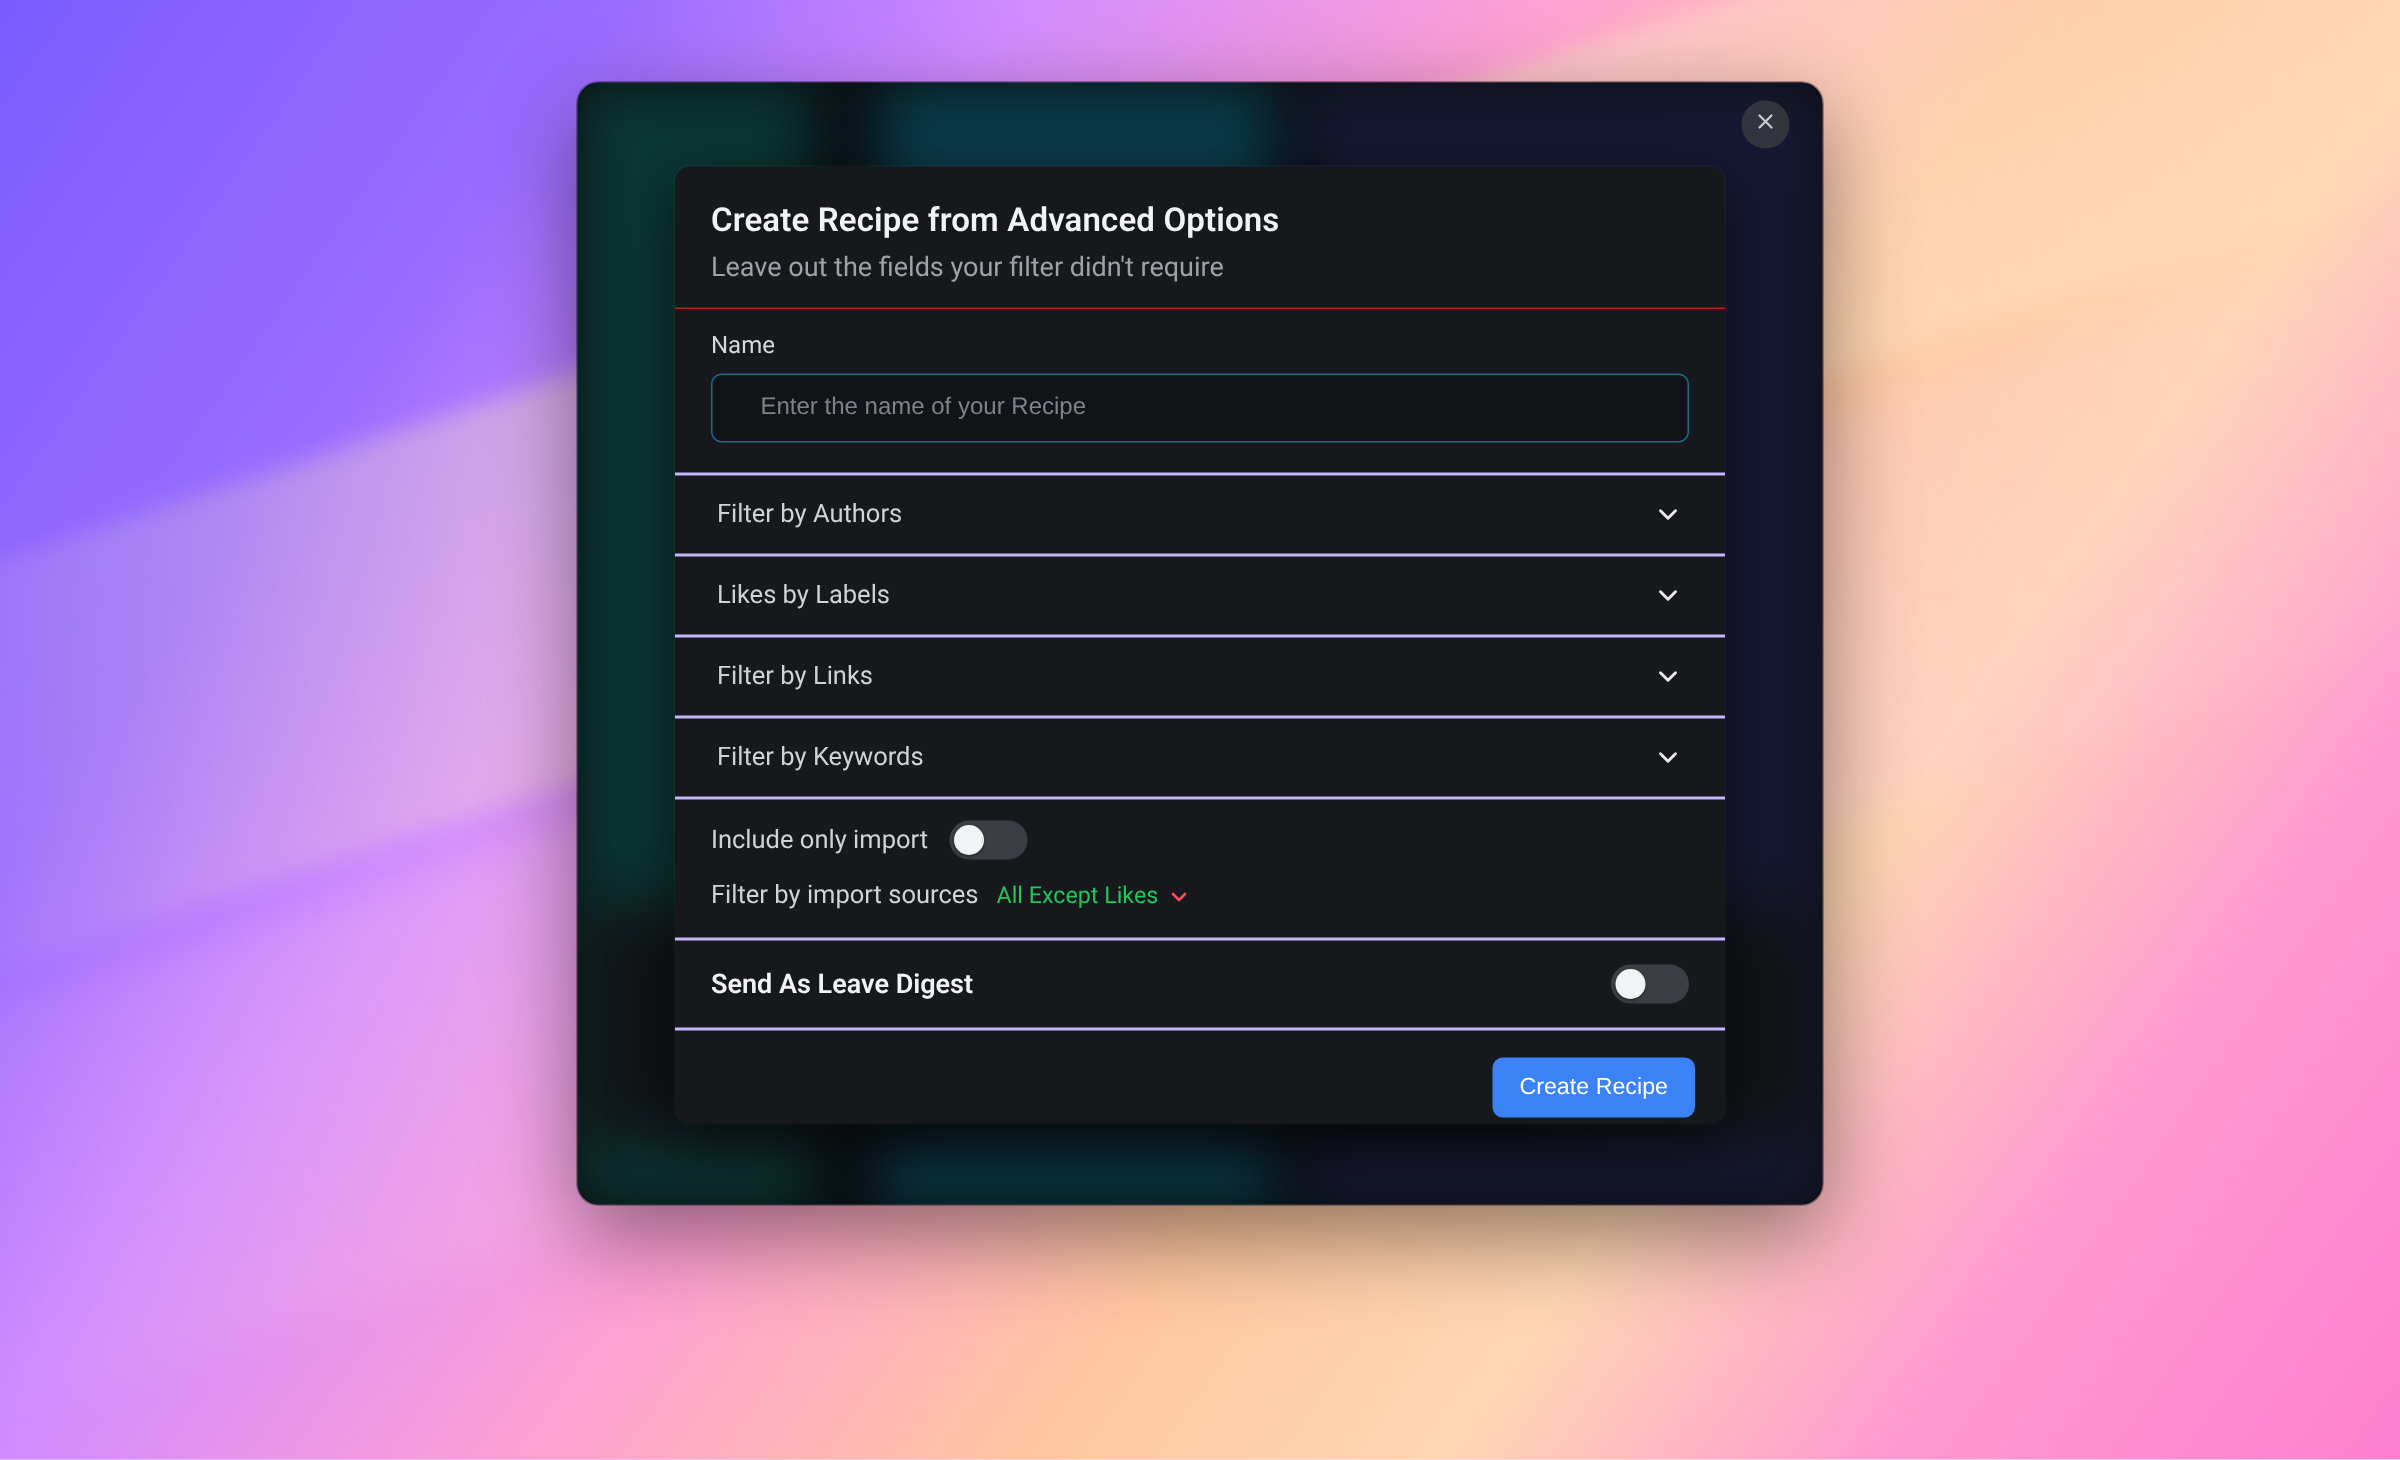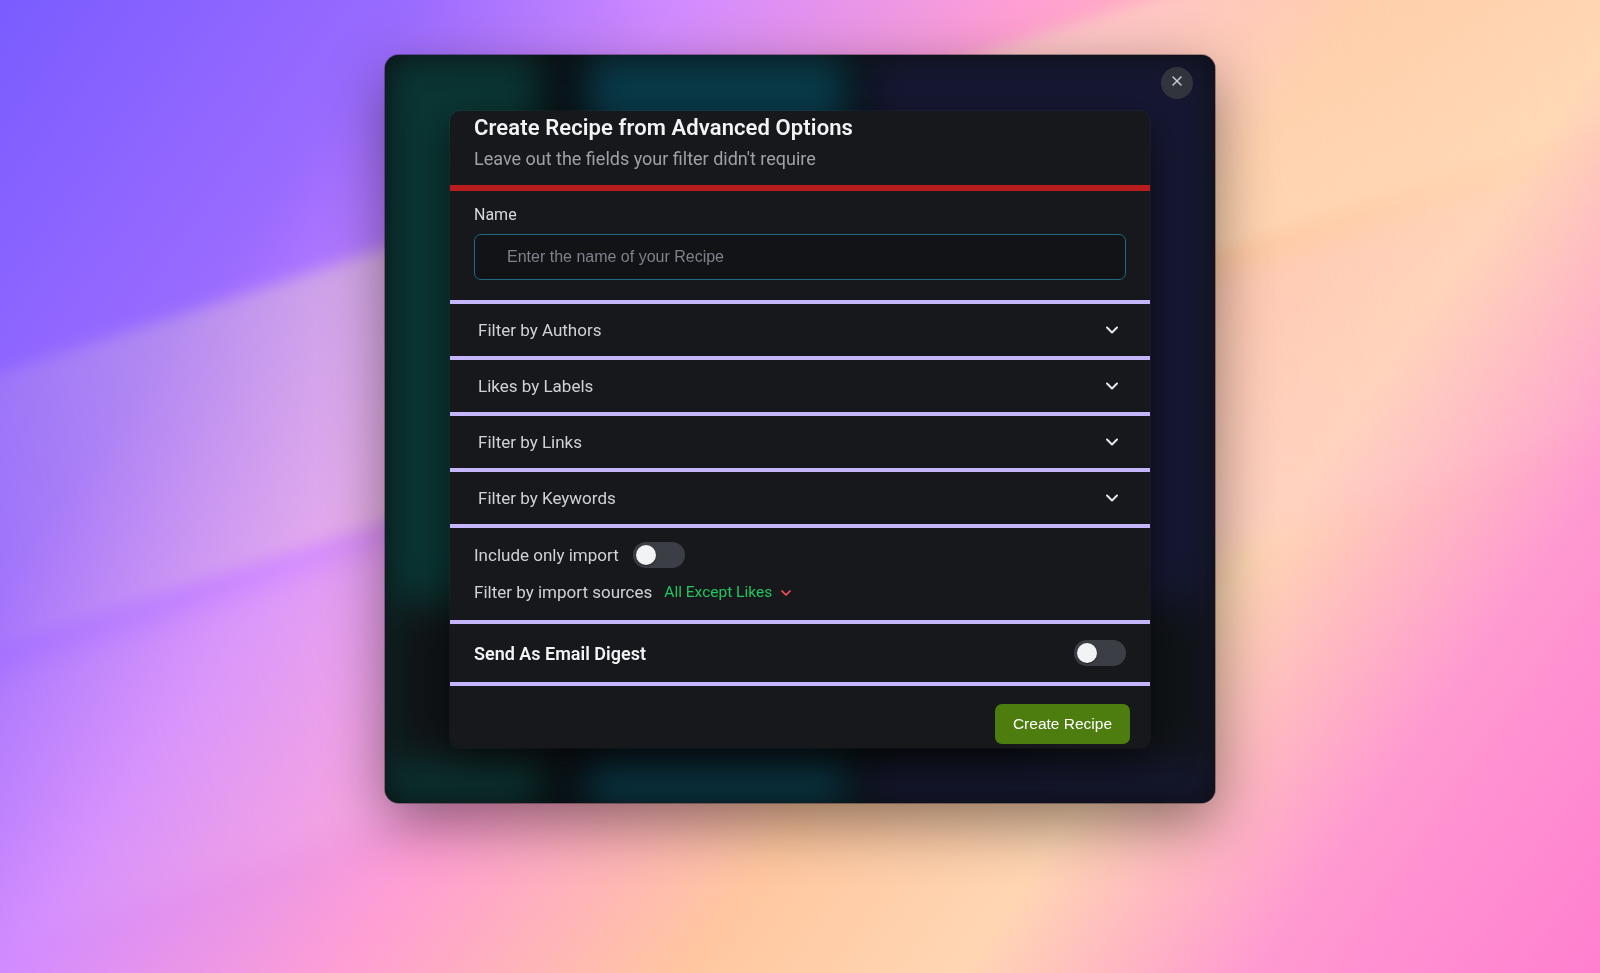--- a/index.html
+++ b/index.html
@@ -89,36 +89,37 @@
     background: #17181c;
     border-radius: 10px;
     box-shadow: 0 12px 40px rgba(0,0,0,0.55), 0 0 0 1px rgba(255,255,255,0.04);
     color: #e6e8eb;
     z-index: 4;
     overflow: hidden;
   }
 
   .modal-header {
     padding: 4px 24px 16px 24px;
-    border-bottom: 6px solid #b91c1c;
+    border-bottom: 1px solid #b91c1c;
+    margin-top: 20px;
   }
   .modal-title {
     font-size: 22px;
     font-weight: 600;
     color: #f2f3f5;
     letter-spacing: 0.1px;
   }
   .modal-subtitle {
     margin-top: 8px;
     font-size: 18px;
     color: #9da1a8;
   }
 
   .section {
-    border-bottom: 4px solid #c4b5fd;
+    border-bottom: 2px solid #c4b5fd;
   }
 
   .name-section {
     padding: 14px 24px 20px 24px;
   }
   .field-label {
     font-size: 16px;
     color: #d6d8dc;
     margin-bottom: 10px;
     display: block;
@@ -204,21 +205,21 @@
     font-weight: 600;
     color: #f2f3f5;
   }
 
   .footer {
     padding: 18px 20px 4px 20px;
     display: flex;
     justify-content: flex-end;
   }
   .primary-btn {
-    background: #4d7c0f;
+    background: #3b82f6;
     color: #fff;
     border: none;
     border-radius: 7px;
     padding: 11px 18px;
     font-size: 15.5px;
     font-weight: 500;
     cursor: pointer;
   }
 </style>
 </head>
@@ -302,21 +303,21 @@
           <span class="chev-down">
             <svg viewBox="0 0 24 24">
                 <polyline points="6 9 12 15 18 9" stroke-linecap="round" stroke-linejoin="round"></polyline>
               </svg>
           </span>
         </span>
       </div>
     </div>
 
     <div class="section digest-section">
-      <span class="digest-label">Send As Email Digest</span>
+      <span class="digest-label">Send As Leave Digest</span>
       <span class="toggle">
         <span class="knob"></span>
       </span>
     </div>
 
     <div class="footer">
       <button class="primary-btn">Create Recipe</button>
     </div>
 
   </div>

